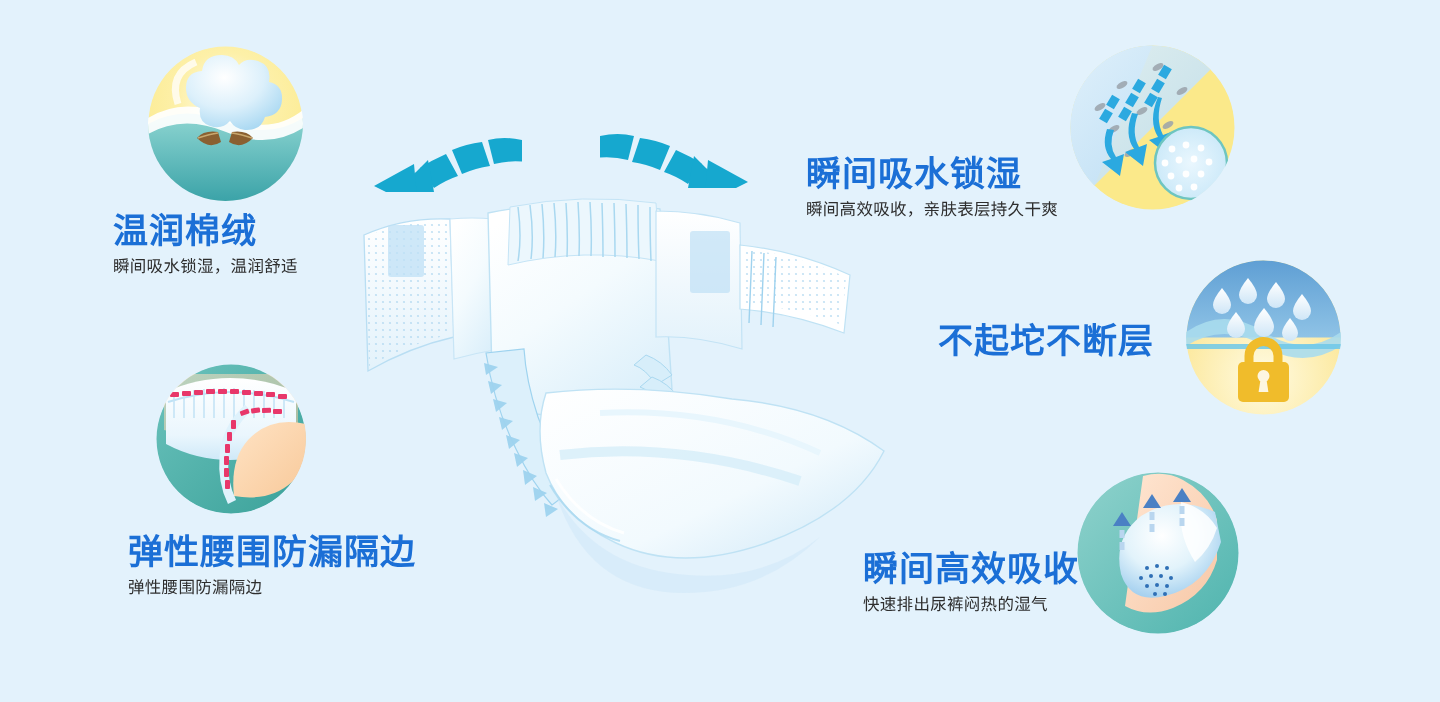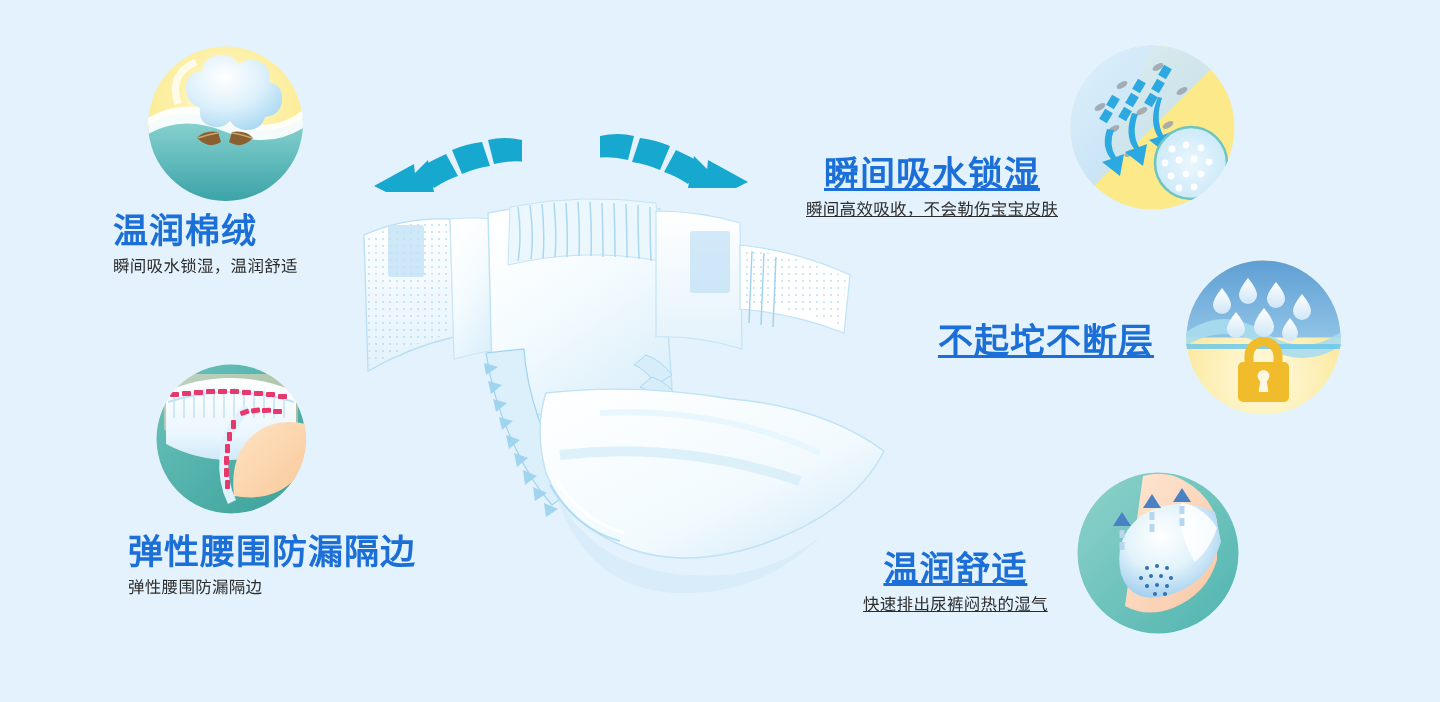--- a/index.html
+++ b/index.html
@@ -23,21 +23,21 @@
     line-height:1.1;
     white-space:nowrap;
   }
   .f-sub{
     color:#2e2e2e;
     font-size:16.5px;
     line-height:1.85;
     letter-spacing:.3px;
     white-space:nowrap;
   }
-  .f-right .f-title,.f-right .f-sub{text-align:center;text-decoration:underline;}
+  .f-right .f-title,.f-right .f-sub{text-align:left;}
 
   #feat-cotton{left:113px;top:212px;}
   #feat-waist{left:128px;top:533px;}
   #feat-absorb{left:806px;top:155px;}
   #feat-nolump{left:938px;top:322px;}
   #feat-breathe{left:863px;top:550px;}
 
   
   .icon-circle{
     position:absolute;
@@ -422,25 +422,25 @@
     <div class="f-sub">瞬间吸水锁湿，温润舒适</div>
   </div>
 
   <div class="feature" id="feat-waist">
     <div class="f-title">弹性腰围防漏隔边</div>
     <div class="f-sub">弹性腰围防漏隔边</div>
   </div>
 
   <div class="feature f-right" id="feat-absorb">
     <div class="f-title">瞬间吸水锁湿</div>
-    <div class="f-sub">瞬间高效吸收，不会勒伤宝宝皮肤</div>
+    <div class="f-sub">瞬间高效吸收，亲肤表层持久干爽</div>
   </div>
 
   <div class="feature f-right" id="feat-nolump">
     <div class="f-title">不起坨不断层</div>
   </div>
 
   <div class="feature f-right" id="feat-breathe">
-    <div class="f-title">温润舒适</div>
+    <div class="f-title">瞬间高效吸收</div>
     <div class="f-sub">快速排出尿裤闷热的湿气</div>
   </div>
 
 </div>
 
 </body></html>

